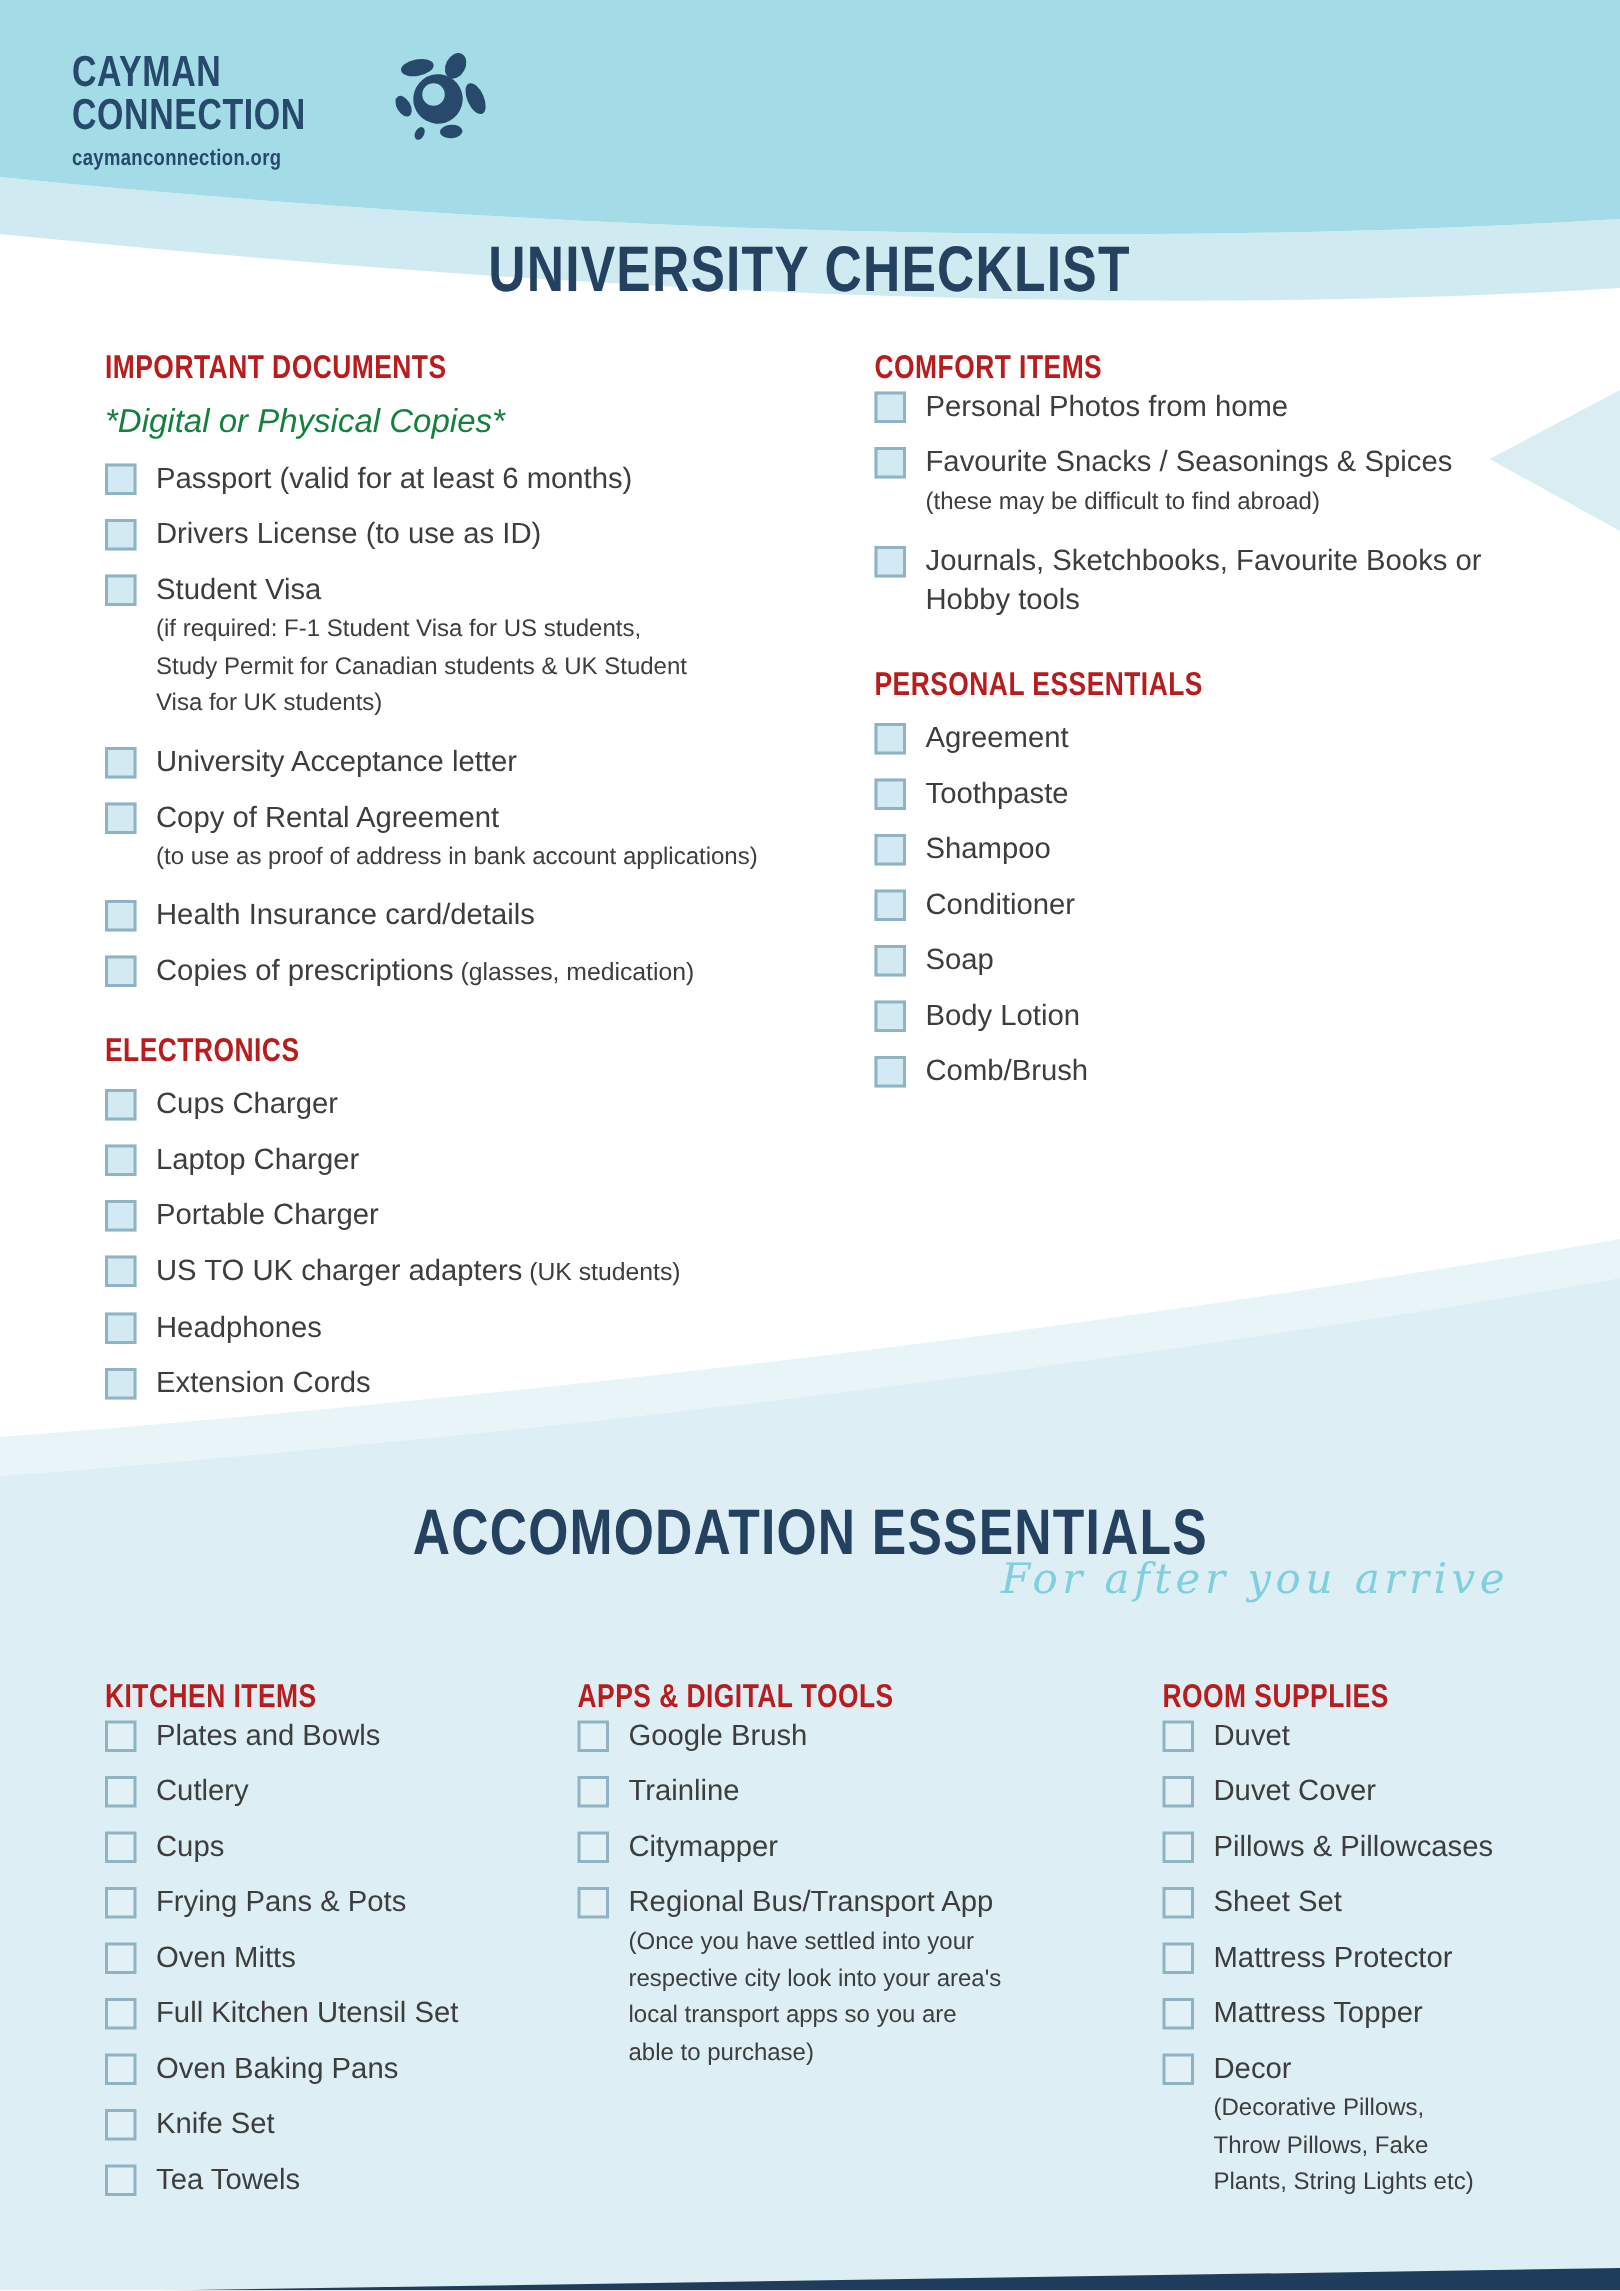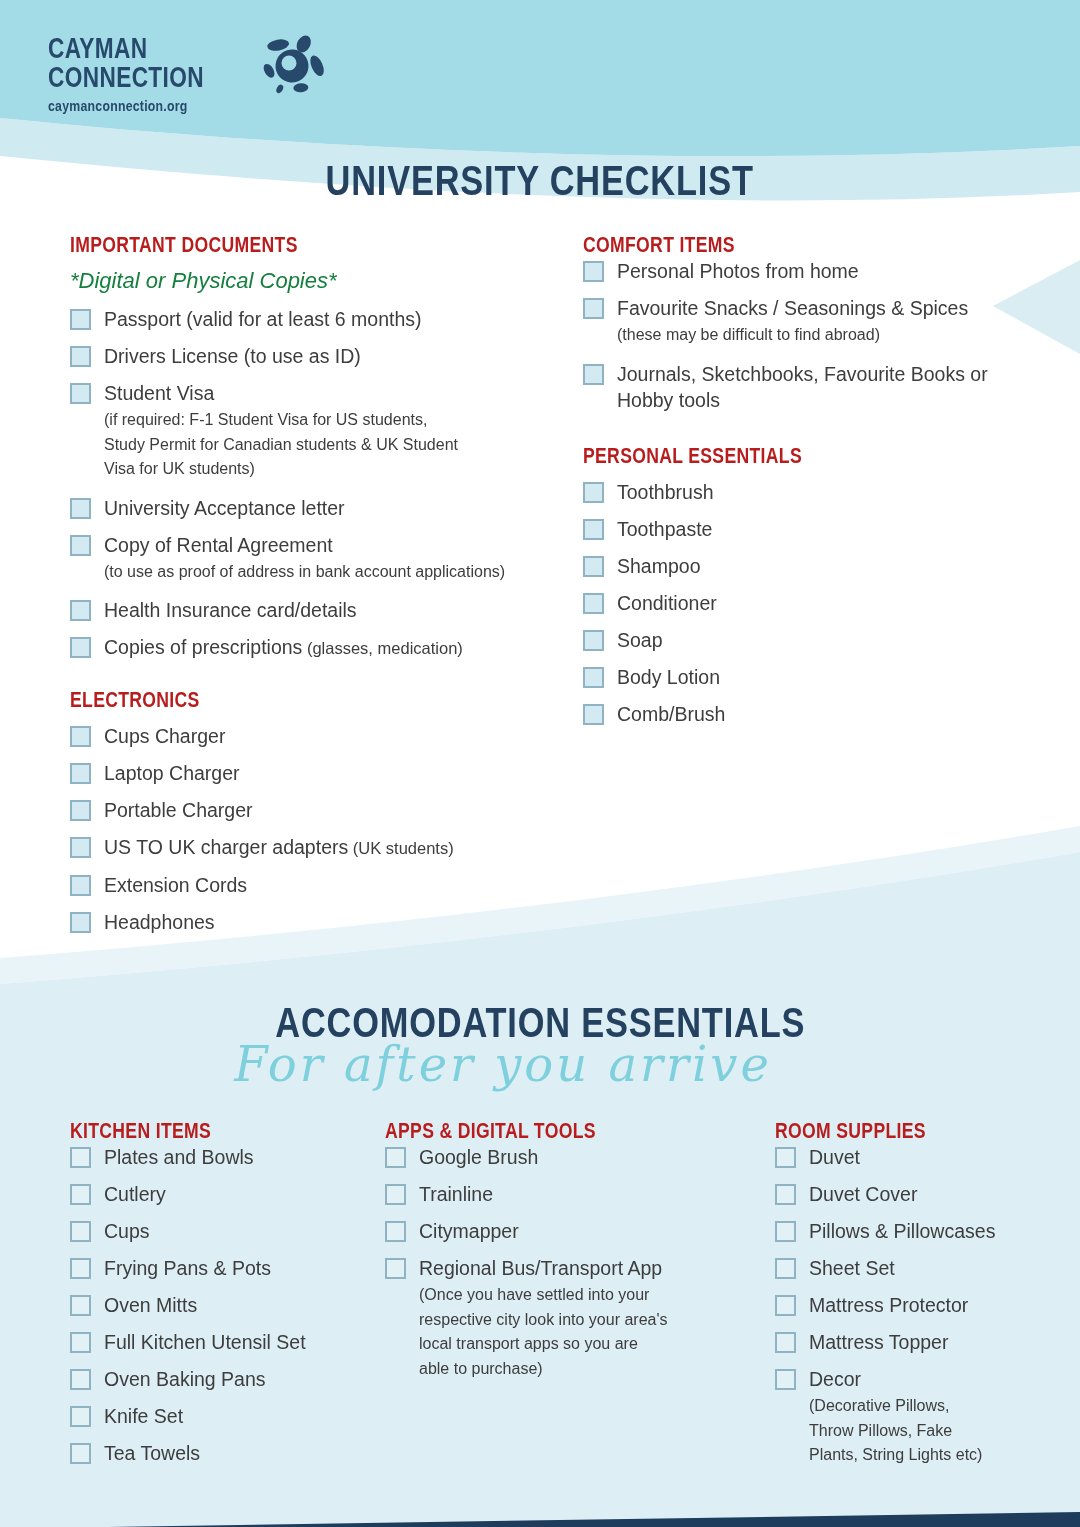--- a/index.html
+++ b/index.html
@@ -27,21 +27,21 @@
   .logo-text{display:flex;flex-direction:column;}
   .logo-line{font-weight:700;color:var(--navy);font-size:29px;line-height:29px;letter-spacing:.5px;display:inline-block;transform:scaleX(.78);transform-origin:left center;white-space:nowrap;}
   .logo-url{font-weight:700;color:var(--navy);font-size:15px;margin-top:5px;display:inline-block;transform:scaleX(.82);transform-origin:left center;letter-spacing:.3px;}
   .turtle{margin-left:2px;margin-top:-6px;}
 
   
   .big-title{position:absolute;left:0;width:1080px;text-align:center;color:#24425f;font-weight:700;font-size:43px;letter-spacing:1px;}
   .big-title>span{display:inline-block;transform:scaleX(.8);transform-origin:center;white-space:nowrap;}
   .title-1{top:156px;}
   .title-2{top:998px;}
-  .script-sub{position:absolute;left:0;width:1006px;top:1036px;text-align:center;color:var(--script);font-size:48px;font-style:italic;font-family:"DejaVu Serif",cursive;letter-spacing:3px;}
+  .script-sub{position:absolute;left:0;width:1006px;top:1036px;text-align:right;color:var(--script);font-size:28px;font-style:italic;font-family:"DejaVu Serif",cursive;letter-spacing:3px;}
 
   .sec-title{color:#b91c1c;font-weight:700;font-size:22px;letter-spacing:.4px;white-space:nowrap;}
   .sec-title>span{display:inline-block;transform:scaleX(.8);transform-origin:left center;}
 
   
   .col{position:absolute;}
   .col-doc-left{left:70px;top:232px;width:478px;}
   .col-doc-right{left:583px;top:232px;width:462px;}
   .col-k{left:70px;top:1118px;width:305px;}
   .col-a{left:385px;top:1118px;width:345px;}
@@ -157,25 +157,25 @@
         <div class="check-row">
           <span class="checkbox"></span>
           <div class="row-body"><span class="item-label">Portable Charger</span></div>
         </div>
         <div class="check-row">
           <span class="checkbox"></span>
           <div class="row-body"><span class="item-label">US TO UK charger adapters</span><span class="item-suffix"> (UK students)</span></div>
         </div>
         <div class="check-row">
           <span class="checkbox"></span>
+          <div class="row-body"><span class="item-label">Headphones</span></div>
+        </div>
+        <div class="check-row">
+          <span class="checkbox"></span>
           <div class="row-body"><span class="item-label">Extension Cords</span></div>
-        </div>
-        <div class="check-row">
-          <span class="checkbox"></span>
-          <div class="row-body"><span class="item-label">Headphones</span></div>
         </div>
       </div>
   </div>
 
   <div class="col col-doc-right">
     <div class="sec-title">
       <span>COMFORT ITEMS</span>
     </div>
     <div class="list tight">
         <div class="check-row">
@@ -191,21 +191,21 @@
           <div class="row-body"><span class="item-label">Journals, Sketchbooks, Favourite Books or Hobby tools</span></div>
         </div>
       </div>
 
     <div class="sec-title gap-before-lg">
       <span>PERSONAL ESSENTIALS</span>
     </div>
     <div class="list">
         <div class="check-row">
           <span class="checkbox"></span>
-          <div class="row-body"><span class="item-label">Toothbrush</span></div>
+          <div class="row-body"><span class="item-label">Agreement</span></div>
         </div>
         <div class="check-row">
           <span class="checkbox"></span>
           <div class="row-body"><span class="item-label">Toothpaste</span></div>
         </div>
         <div class="check-row">
           <span class="checkbox"></span>
           <div class="row-body"><span class="item-label">Shampoo</span></div>
         </div>
         <div class="check-row">

